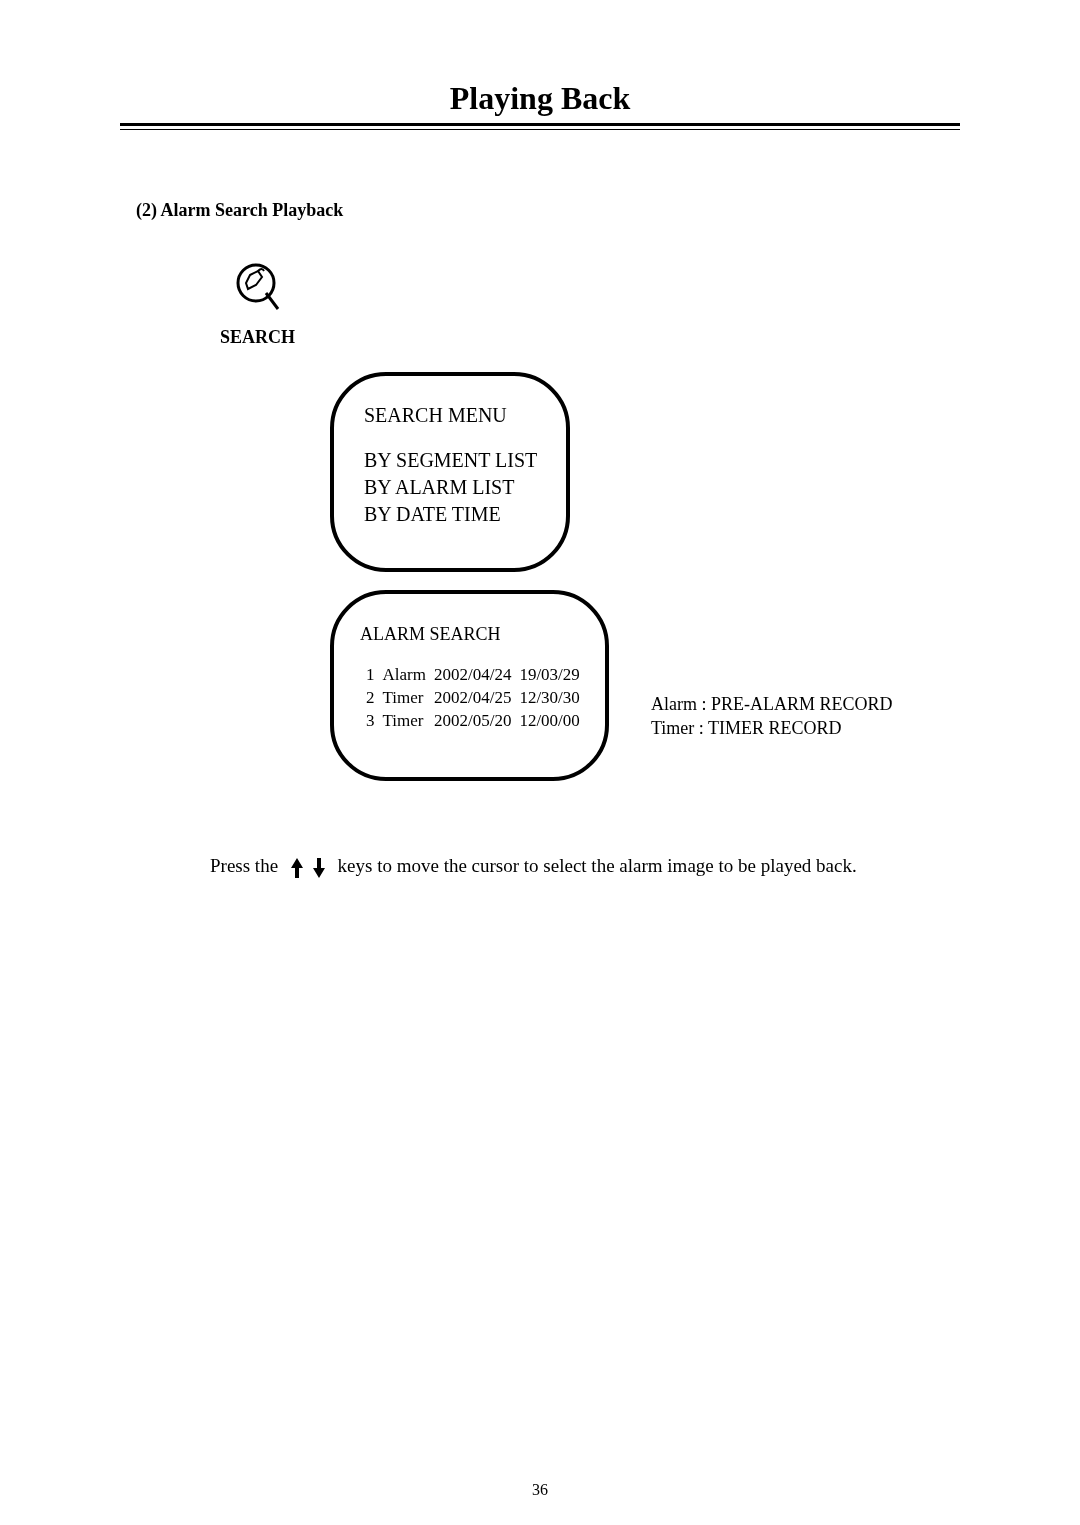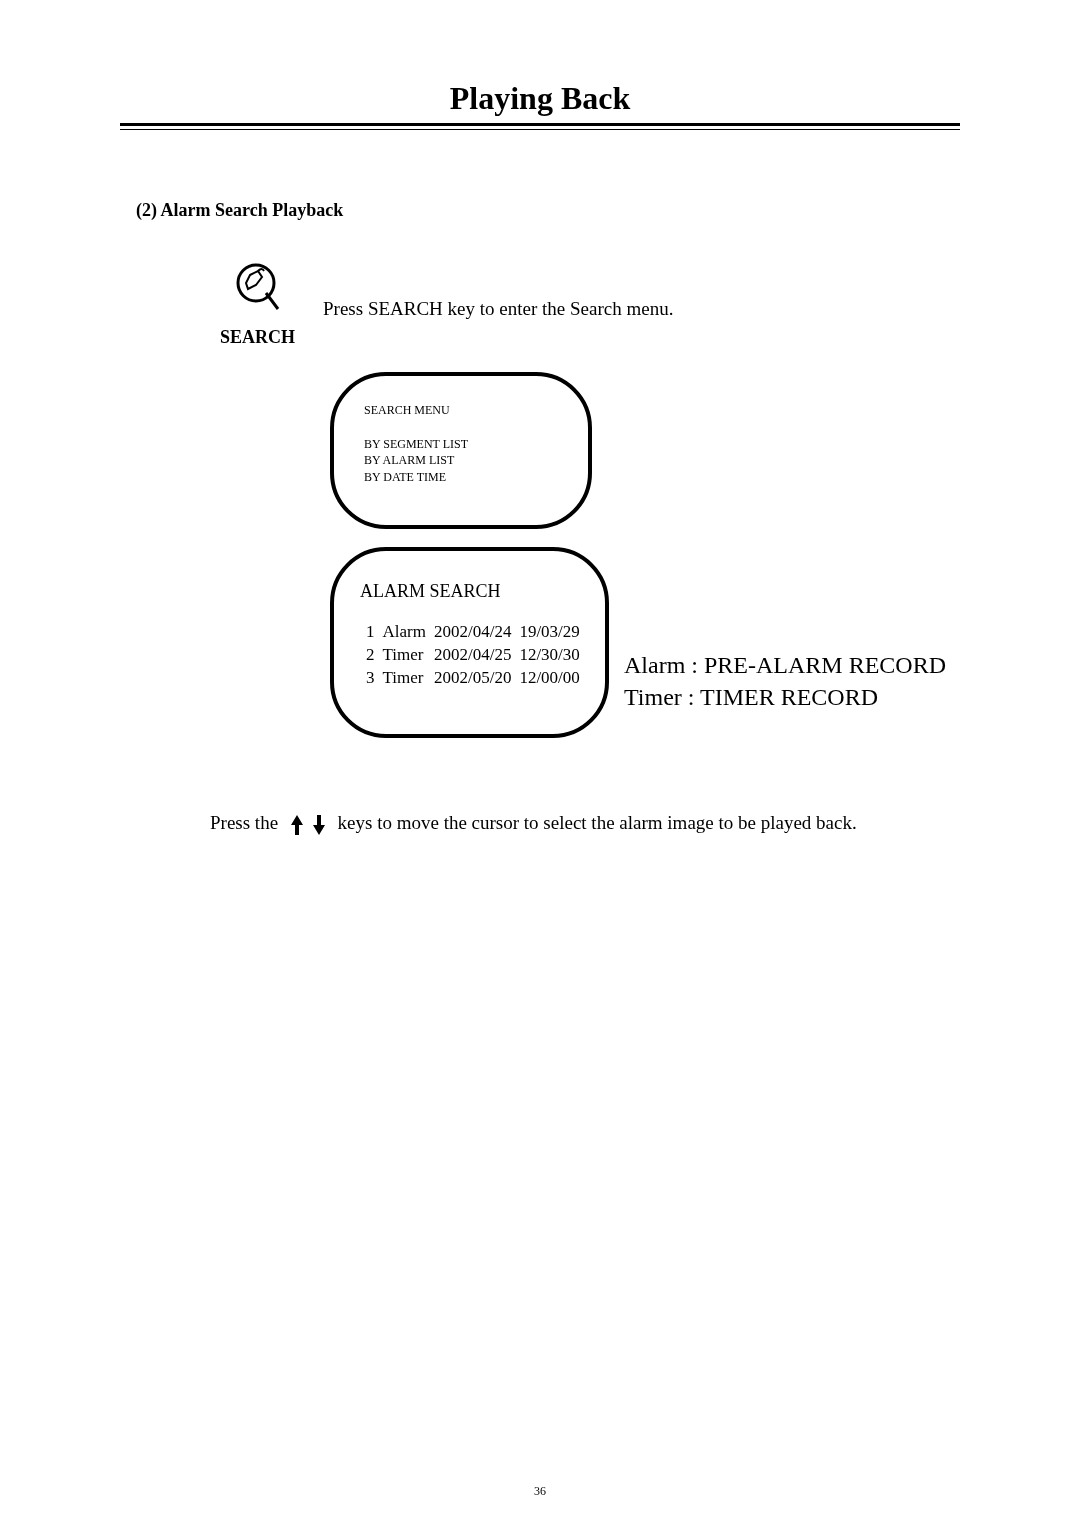--- a/index.html
+++ b/index.html
@@ -53,27 +53,27 @@
   .search-label {
     font-weight: bold;
     font-size: 18px;
     margin-top: 12px;
   }
   .search-instr {
     font-size: 19px;
     margin-top: 8px;
   }
   .screen-box {
-    width: 262px;
+    width: 240px;
     border: 4px solid #000;
     border-radius: 56px;
     padding: 26px 26px 40px 30px;
     margin: 16px 0 16px 210px;
     box-sizing: border-box;
-    font-size: 12px;
+    font-size: 20px;
     line-height: 1.35;
   }
   .screen-title {
     margin-bottom: 18px;
   }
   .instr-para {
     font-size: 19px;
     line-height: 1.35;
     margin: 70px 0 4px 90px;
   }
@@ -102,36 +102,36 @@
   .alarm-table {
     border-collapse: collapse;
     font-size: 17px;
   }
   .alarm-table td {
     padding: 0 8px 0 0;
     white-space: nowrap;
   }
   .alarm-table td.idx { padding-left: 6px; padding-right: 8px; }
   .side-legend {
-    font-size: 24px;
-    line-height: 1.35;
-    margin-left: 15px;
+    font-size: 18px;
+    line-height: 1.35;
+    margin-left: 42px;
     margin-top: 102px;
   }
   .final-para {
     font-size: 19px;
     line-height: 1.35;
     margin: 72px 0 0 90px;
   }
   .page-number {
     position: absolute;
     bottom: 26px;
     left: 0; right: 0;
     text-align: center;
-    font-size: 12px;
+    font-size: 16px;
   }
 </style>
 </head>
 <body>
 
 <div class="page">
 
   <h1 class="page-title">Playing Back</h1>
   <div class="title-underline"></div>
   <div class="title-underline-thin"></div>
@@ -143,21 +143,20 @@
       <span>
         <svg width="48" height="50" viewBox="0 0 48 50">
           <circle cx="22" cy="22" r="18" fill="none" stroke="#000" stroke-width="3"></circle>
           <line x1="32" y1="32" x2="44" y2="48" stroke="#000" stroke-width="3"></line>
           <path d="M16 14 L24 10 L28 16 L22 24 L14 28 L12 22 Z" fill="none" stroke="#000" stroke-width="2"></path>
           <path d="M24 10 Q28 6 30 10" fill="none" stroke="#000" stroke-width="2"></path>
         </svg>
       </span>
       <div class="search-label">SEARCH</div>
     </div>
-    <div class="search-instr">Press SEARCH key to enter the Search menu.</div>
   </div>
 
   <div class="screen-box">
     <div class="screen-title">SEARCH  MENU</div>
     <div>BY   SEGMENT  LIST</div>
     <div>BY   ALARM   LIST</div>
     <div>BY   DATE   TIME</div>
   </div>
 
 

